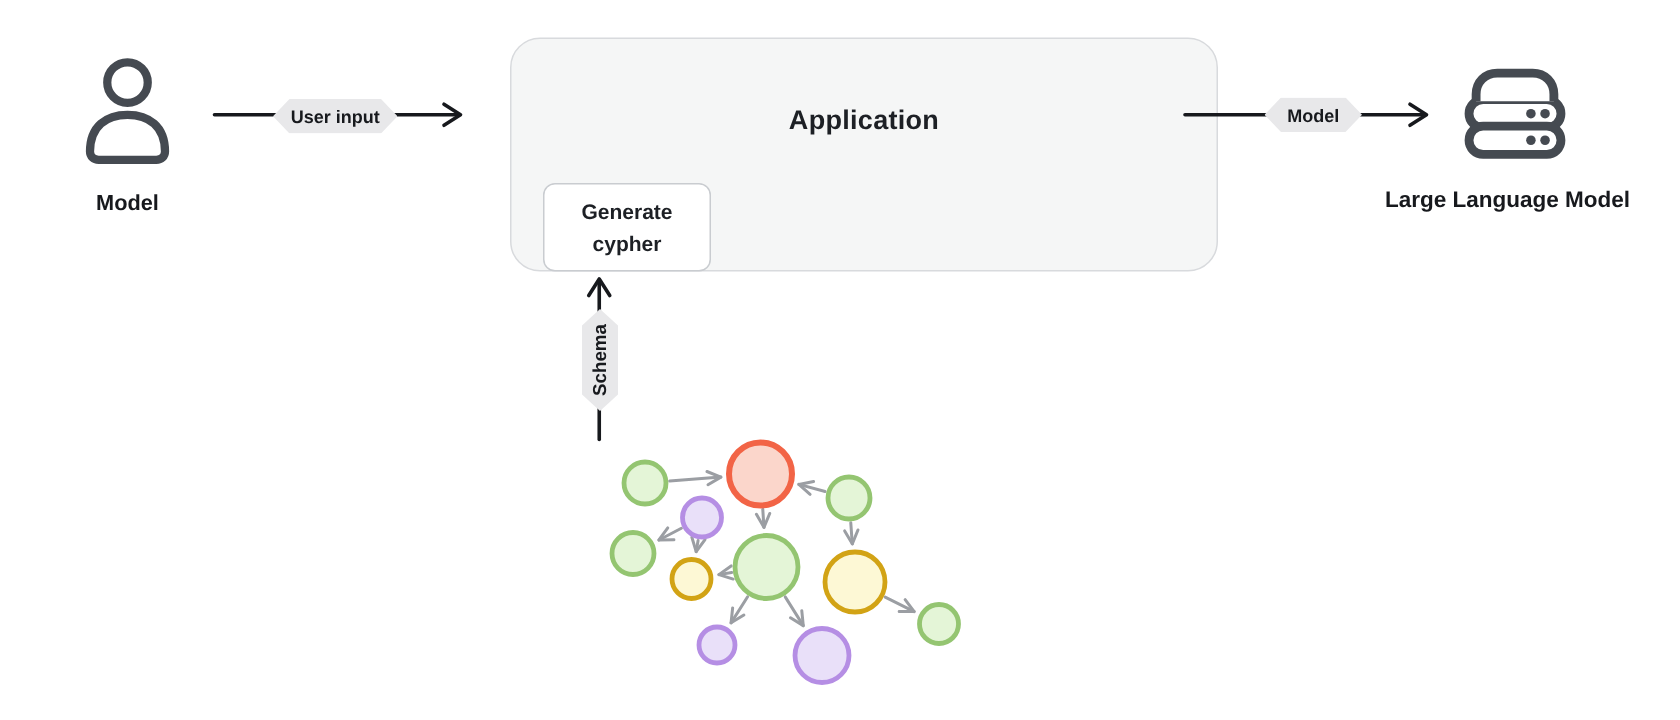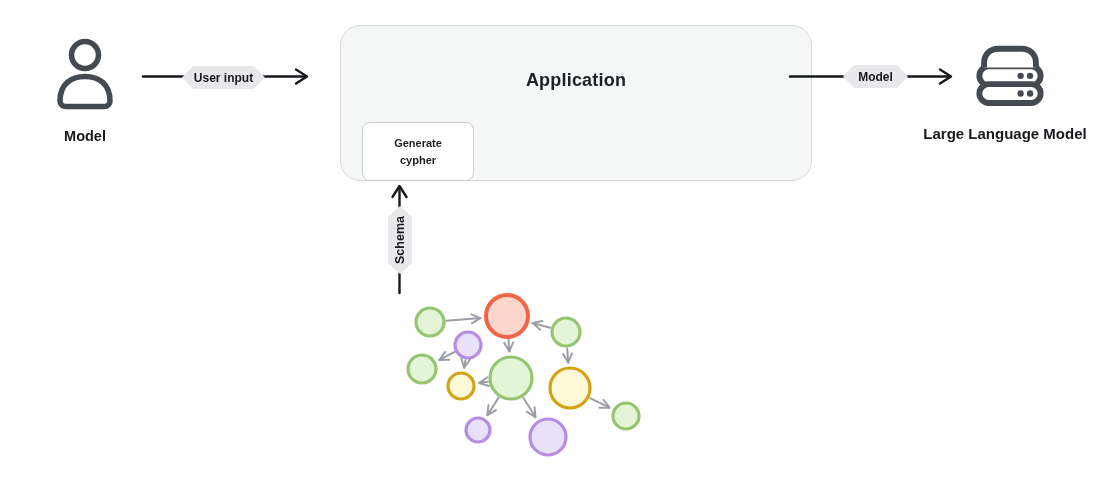--- a/index.html
+++ b/index.html
@@ -18,21 +18,21 @@
   }
   .app-title{
     position:absolute;left:0;top:44px;width:100%;text-align:center;
     font-size:18px;font-weight:bold;color:#1d2025;letter-spacing:.2px;
   }
   
   .inner-box{
     position:absolute;left:21px;top:96px;width:112px;height:59px;
     background:#ffffff;border:1px solid #c9ccd0;border-radius:8px;
     display:flex;align-items:center;justify-content:center;text-align:center;
-    font-size:11px;font-weight:bold;line-height:1.5;color:#1d2025;
+    font-size:14px;font-weight:bold;line-height:1.5;color:#1d2025;
     box-sizing:border-box;
   }
   .inner-box span{display:inline-block;width:74px;}
   
   .badge{
     background:#e8e8ea;color:#17191d;font-weight:bold;font-size:12px;
     display:flex;align-items:center;justify-content:center;
     clip-path:polygon(11px 0,calc(100% - 11px) 0,100% 50%,calc(100% - 11px) 100%,11px 100%,0 50%);
     white-space:nowrap;
   }

